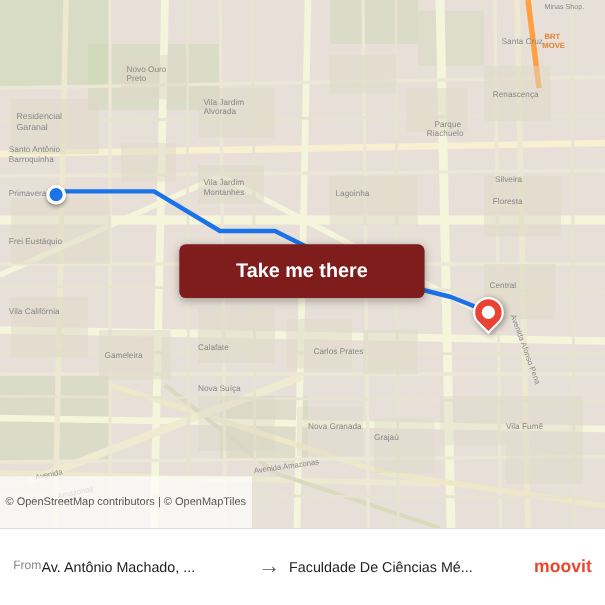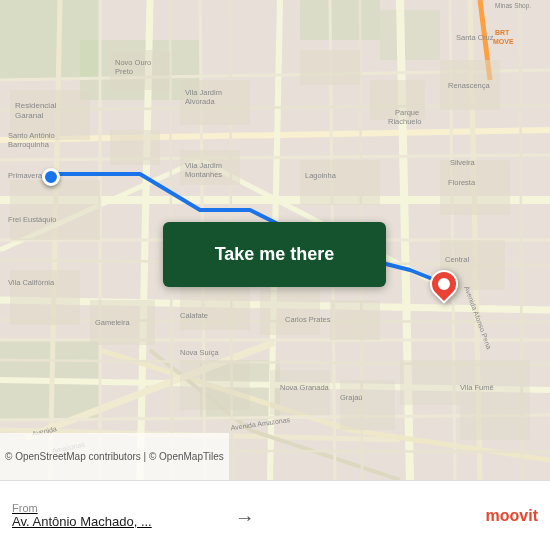--- a/index.html
+++ b/index.html
@@ -25,22 +25,22 @@
       inset: 0;
       width: 100%;
       height: 100%;
     }
 
     .take-me-btn {
       position: absolute;
       top: 222px;
       left: 163px;
       width: 223px;
-      height: 65px;
-      background: #14532d;
+      height: 49px;
+      background: #7f1d1d;
       color: white;
       border: none;
       border-radius: 6px;
       font-size: 18px;
       font-weight: 600;
       cursor: pointer;
       display: flex;
       align-items: center;
       justify-content: center;
       box-shadow: 0 2px 8px rgba(0,0,0,0.3);
@@ -107,23 +107,21 @@
       display: flex;
       align-items: center;
       border-top: 1px solid #ddd;
       padding: 0 12px;
       gap: 8px;
     }
 
     .bottom-from {
       flex: 1;
       display: flex;
-      flex-direction: column;
       overflow: hidden;
-      text-decoration: underline;
     }
 
     .bottom-label {
       font-size: 11px;
       color: #888;
     }
 
     .bottom-value {
       font-size: 13px;
       color: #222;
@@ -309,18 +307,19 @@
 
 <div id="bottom-bar">
   <div class="bottom-from">
     <span class="bottom-label">From</span>
     <span class="bottom-value">Av. Antônio Machado, ...</span>
   </div>
 
   <span class="arrow-icon">→</span>
 
   <div class="bottom-from">
+    <span class="bottom-value">Faculdade De Ciências Mé...</span>
   </div>
 
   <div class="moovit-logo">
     <span class="moovit-logo-text">moovit</span>
   </div>
 </div>
 
 </body></html>

